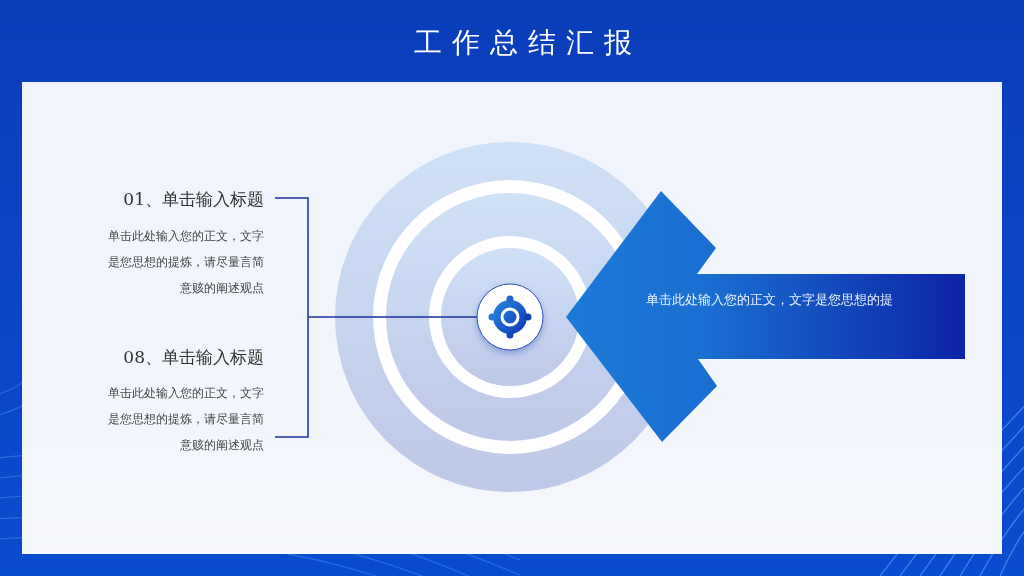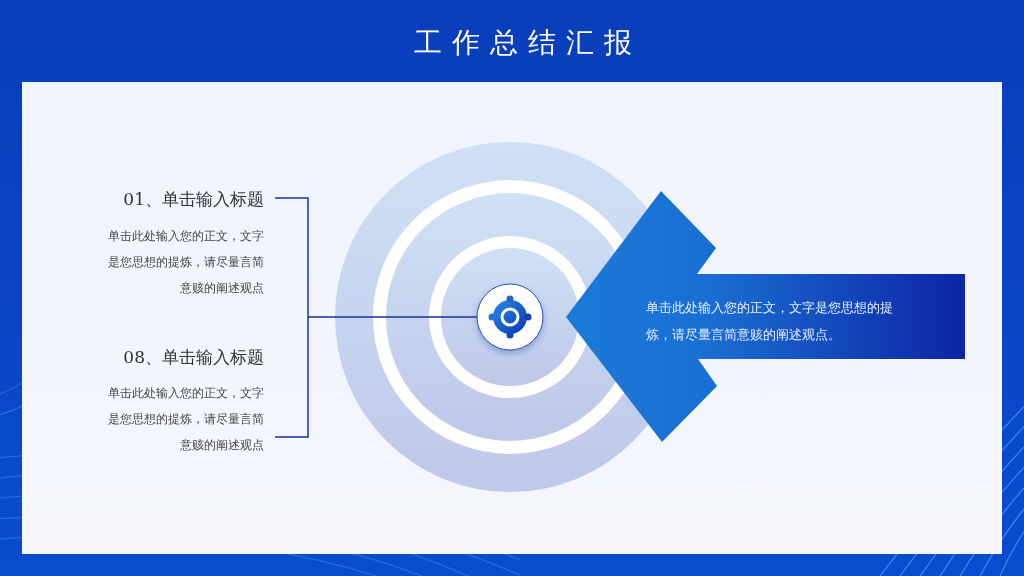--- a/index.html
+++ b/index.html
@@ -22,21 +22,21 @@
     .graphic { position: absolute; left: 0; top: 0; width: 1024px; height: 576px; }
     .item-title {
       position: absolute; right: 760px; font-size: 17px; color: #333333;
       white-space: nowrap; text-align: center;
     }
     .item-body {
       position: absolute; width: 210px; right: 760px; font-size: 12px;
       color: #444444; line-height: 26px; text-align: right;
     }
     .bar-text {
-      position: absolute; left: 646px; top: 294px; width: 300px;
+      position: absolute; left: 646px; top: 286px; width: 300px;
       font-size: 13px; line-height: 27px; color: #e8f0ff;
     }
   </style>
 </head>
 <body>
 
 <svg class="bg-lines" viewBox="0 0 1024 576">
   <g fill="none" stroke="#3a8af0" stroke-width="1.2" opacity="0.55">
     <path d="M-20 460 Q 200 430 520 560"></path>
     <path d="M-20 480 Q 220 450 520 575"></path>
@@ -116,14 +116,13 @@
 
 <div class="item-title" style="top:346px;">08、单击输入标题</div>
 <div class="item-body" style="top:380px;">
   <div>单击此处输入您的正文，文字</div>
   <div>是您思想的提炼，请尽量言简</div>
   <div>意赅的阐述观点</div>
 </div>
 
 <div class="bar-text">
   <div>单击此处输入您的正文，文字是您思想的提</div>
-  <div>炼，请尽量言简意赅的阐述观点。</div>
 </div>
 
 </body></html>

